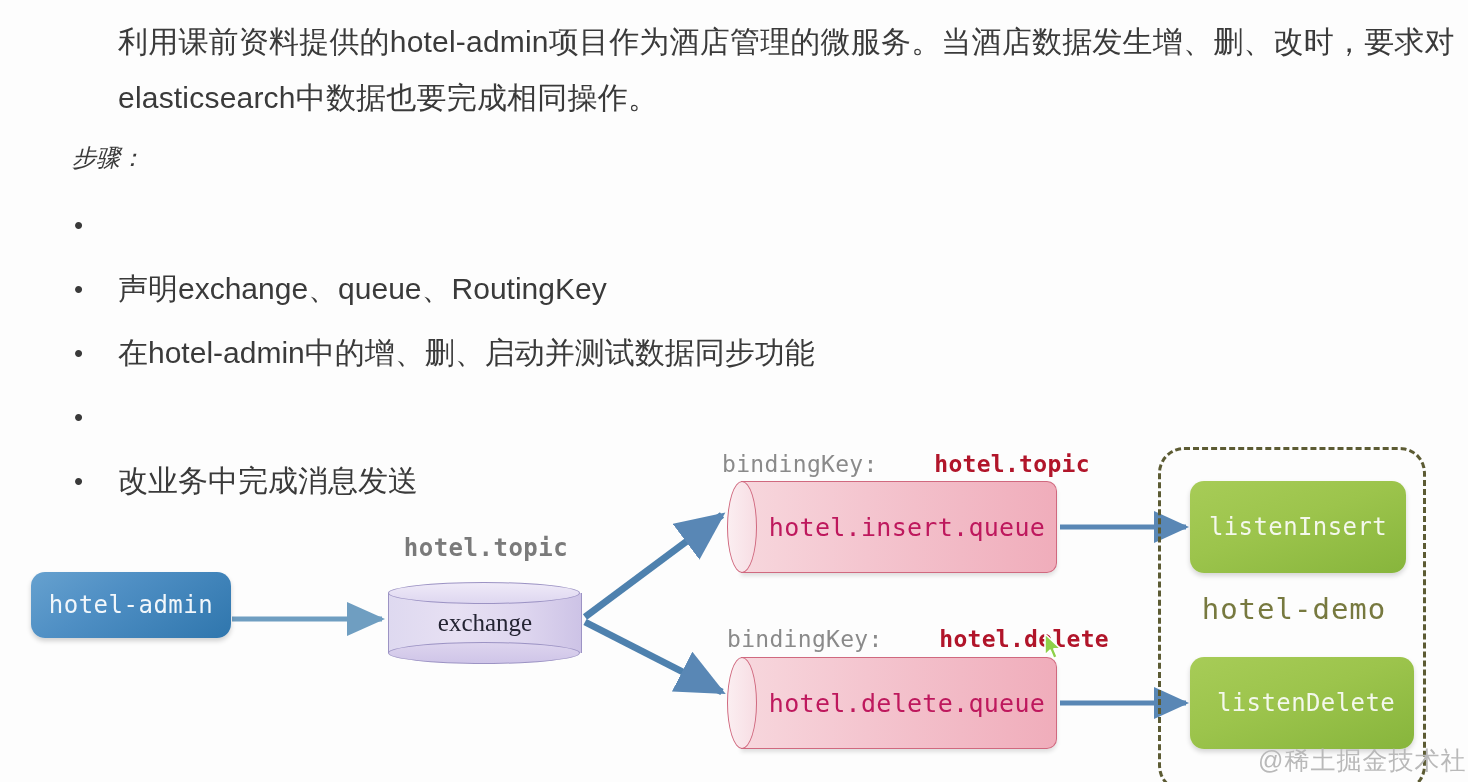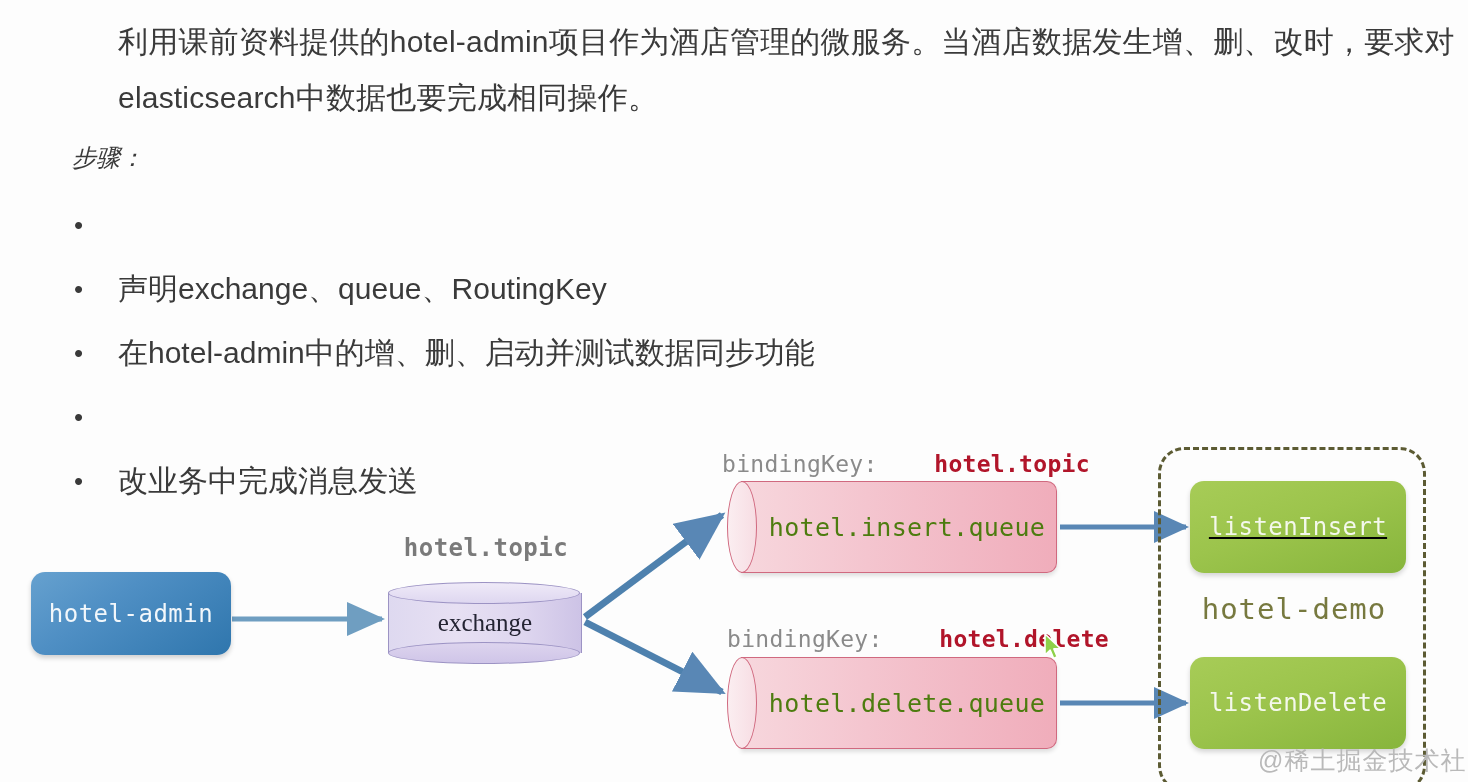--- a/index.html
+++ b/index.html
@@ -80,21 +80,21 @@
   #diagram > * { pointer-events: auto; }
 
   .mono { font-family: "DejaVu Sans Mono", "Liberation Mono", monospace; }
 
   
   #box-hotel-admin {
     position: absolute;
     left: 31px;
     top: 572px;
     width: 200px;
-    height: 83px;
+    height: 66px;
     border-radius: 14px;
     background: linear-gradient(145deg, #66a1cf 0%, #4f8fc4 38%, #2f76ad 100%);
     box-shadow: 0 3px 5px rgba(0,0,0,0.18);
     display: flex;
     align-items: center;
     justify-content: center;
   }
   #box-hotel-admin .label {
     color: #f2f7fb;
     font-size: 24px;
@@ -189,21 +189,21 @@
     border: 1px solid #d0697f;
     box-sizing: border-box;
     z-index: 3;
   }
   .queue .q-label {
     position: absolute;
     left: 30px; top: 0;
     width: 300px; height: 92px;
     display: flex; align-items: center; justify-content: center;
     font-size: 25px;
-    color: #4d7c0f;
+    color: #be185d;
     z-index: 4;
     letter-spacing: 0.3px;
   }
   #queue-insert { left: 727px; top: 481px; }
   #queue-delete { left: 727px; top: 657px; }
 
   .bindingkey {
     position: absolute;
     font-size: 23px;
     white-space: nowrap;
@@ -245,22 +245,22 @@
     box-shadow: 0 3px 5px rgba(0,0,0,0.16);
     display: flex;
     align-items: center;
     justify-content: center;
   }
   .listener .label {
     color: #f4f8ec;
     font-size: 24px;
     letter-spacing: 0.4px;
   }
-  #listener-insert { top: 481px; text-decoration: underline; }
-  #listener-delete { top: 657px; }
+  #listener-insert { top: 481px; }
+  #listener-delete { top: 657px; padding-left: 8px; }
 
   
   #arrows {
     position: absolute;
     left: 0; top: 0;
     width: 1468px; height: 782px;
   }
 
   
   #watermark {

